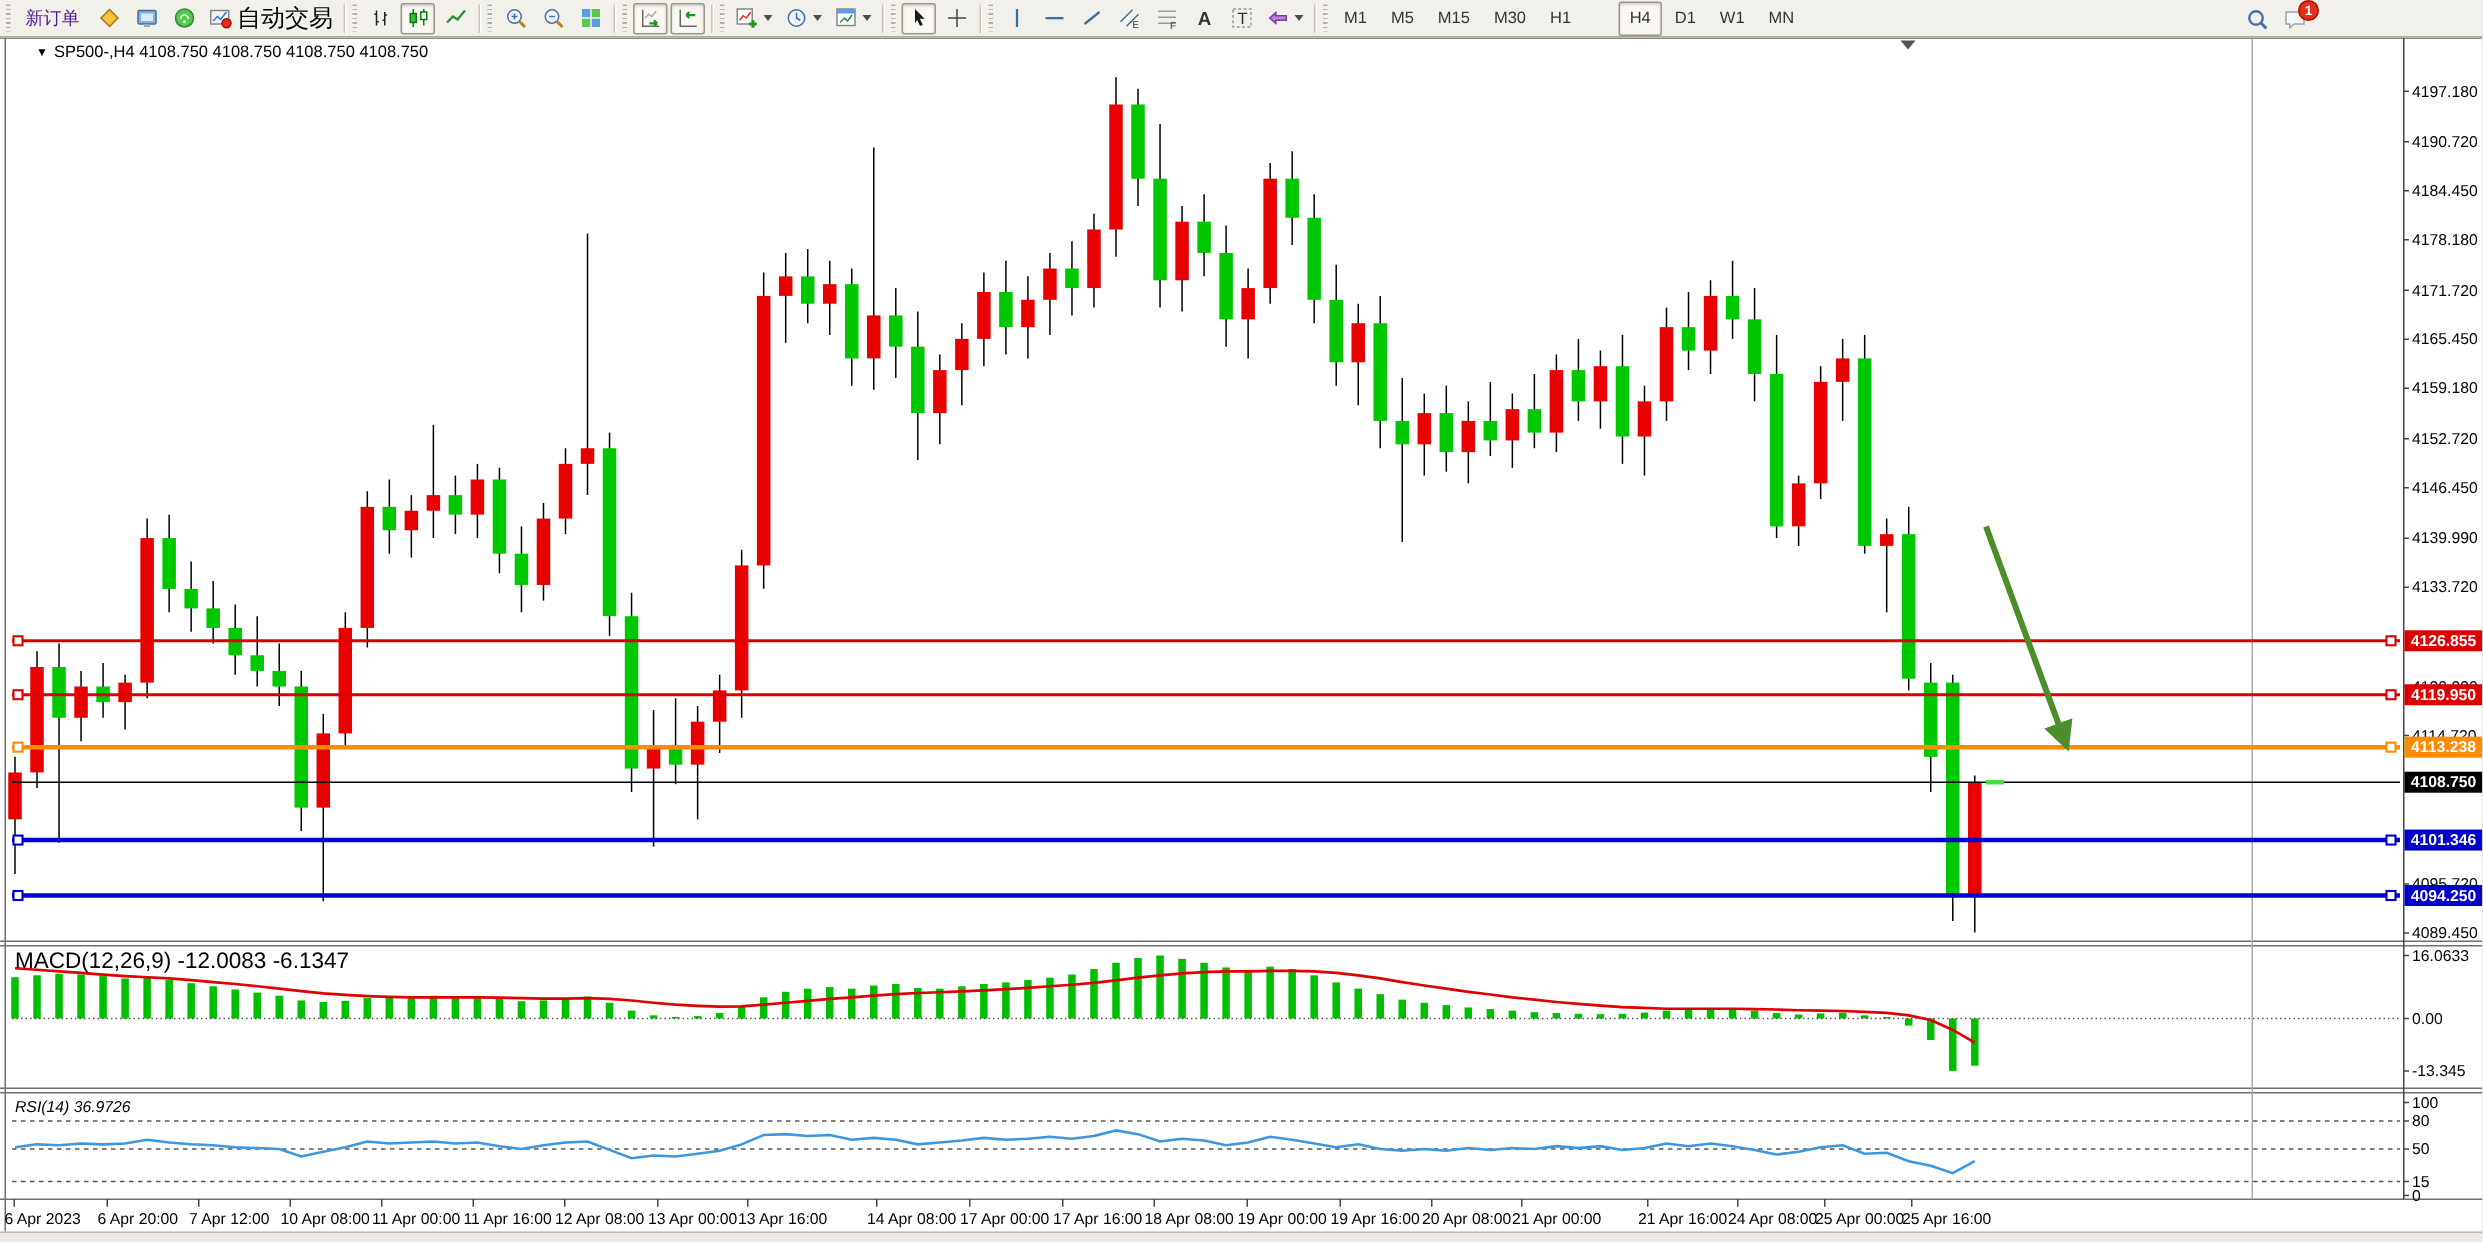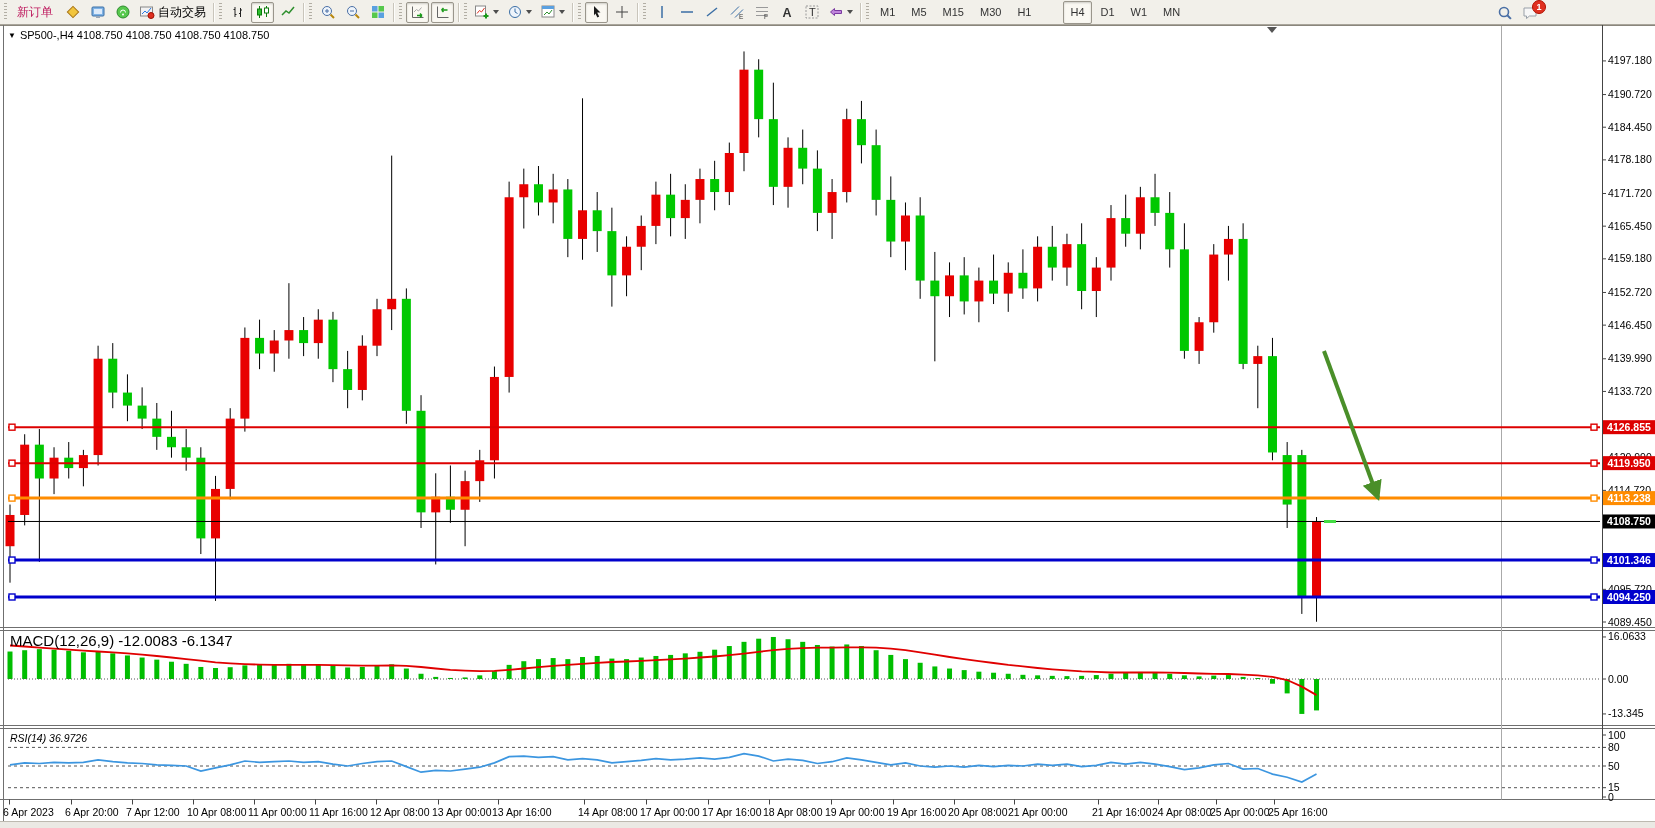--- a/index.html
+++ b/index.html
@@ -3,39 +3,39 @@
 <meta charset="utf-8">
 <style>
   html,body{margin:0;padding:0;background:#dcd9d1;}
   #app{position:relative;width:1655px;height:828px;background:#fff;overflow:hidden;
        font-family:"Liberation Sans","DejaVu Sans",sans-serif;}
   
   #toolbar{position:absolute;left:0;top:0;width:1655px;height:25px;background:#f2f0ea;
            border-bottom:1px solid #a9a59b;display:flex;align-items:center;padding-left:2px;box-sizing:border-box;z-index:5;}
   .tb-btn{height:21px;min-width:23px;display:inline-flex;align-items:center;justify-content:center;
           border:1px solid transparent;border-radius:2px;margin:0 1px;padding:0 2px;cursor:default;box-sizing:border-box;}
-  .tb-btn.textbtn{padding:0 5px;font-size:12px;color:#be185d;white-space:nowrap;}
+  .tb-btn.textbtn{padding:0 5px;font-size:12px;color:#4c1d95;white-space:nowrap;}
   .tb-btn.active{background:#faf8f2;border-color:#9a968c;box-shadow:inset 0 1px 2px rgba(0,0,0,.18);}
   .tb-btn svg{display:block;}
   .tb-sep{width:1px;height:19px;background:#c9c5bb;margin:0 3px;box-shadow:1px 0 0 #fdfdfb;}
   .tb-grip{width:3px;height:18px;margin:0 3px 0 2px;
            background:repeating-linear-gradient(to bottom,#b2aea4 0 1px,transparent 1px 3px);}
   .caret{width:0;height:0;border-left:3px solid transparent;border-right:3px solid transparent;
          border-top:4px solid #4d4d4d;margin-left:3px;}
   .tf-btn{height:21px;padding:0 6px;display:inline-flex;align-items:center;font-size:11px;color:#333;
           border:1px solid transparent;border-radius:2px;margin:0 1px;}
   .tf-btn.active{background:#faf8f2;border-color:#9a968c;box-shadow:inset 0 1px 2px rgba(0,0,0,.18);margin-left:24px;}
   #tb-right{position:absolute;left:1492px;top:1px;height:23px;display:flex;align-items:center;}
   .chat-wrap{position:relative;}
   .chat-badge{position:absolute;top:-3px;right:-6px;background:#e03020;color:#fff;font-size:9px;
               font-weight:bold;border-radius:7px;min-width:12px;height:12px;line-height:12px;text-align:center;
               border:1px solid #b01000;}
   
   .ovl{position:absolute;font-size:11px;color:#000;white-space:nowrap;z-index:3;}
-  #info-line{left:8px;top:29px;}
+  #info-line{left:24px;top:29px;}
   #info-line .tri{display:inline-block;font-size:8px;vertical-align:1px;margin-right:4px;color:#000;}
   #macd-label{left:10px;top:632px;font-size:15px;}
   #rsi-label{left:10px;top:732px;font-size:10.5px;font-style:italic;}
   #chart-svg{position:absolute;left:0;top:0;z-index:1;}
   #status-bar{position:absolute;left:0;top:821px;width:1655px;height:7px;background:#ebe9e4;
               border-top:1px solid #bdb9b0;z-index:4;}
 </style>
 </head>
 <body>
 
@@ -71,21 +71,21 @@
         </span>
       </div>
       <div class="tb-btn">
         <span>
           <svg width="16" height="16" viewBox="0 0 16 16" fill="none" stroke-width="1">
             <rect x="1.5" y="3" width="12" height="9" fill="#f2f2f2" stroke="#888"></rect>
             <path d="M3 10l3-3 2 2 4-5" stroke="#2a7ae2"></path>
             <circle cx="12" cy="11.5" r="3" fill="#e03020" stroke="#a01000"></circle>
           </svg>
         </span>
-        <span style="font-size:12px;margin-left:3px">自动交易</span>
+        <span style="font-size:16px;margin-left:3px">自动交易</span>
       </div>
       <div class="tb-sep"></div>
       <div class="tb-grip"></div>
       <div class="tb-btn">
         <span>
           <svg width="16" height="16" viewBox="0 0 16 16" fill="none" stroke-width="1">
             <path d="M5 3v10M3.5 5.5H5M5 10.5h1.5M10.5 4v9M9 9.5h1.5M10.5 6h1.5" stroke="#222"></path>
           </svg>
         </span>
       </div>

